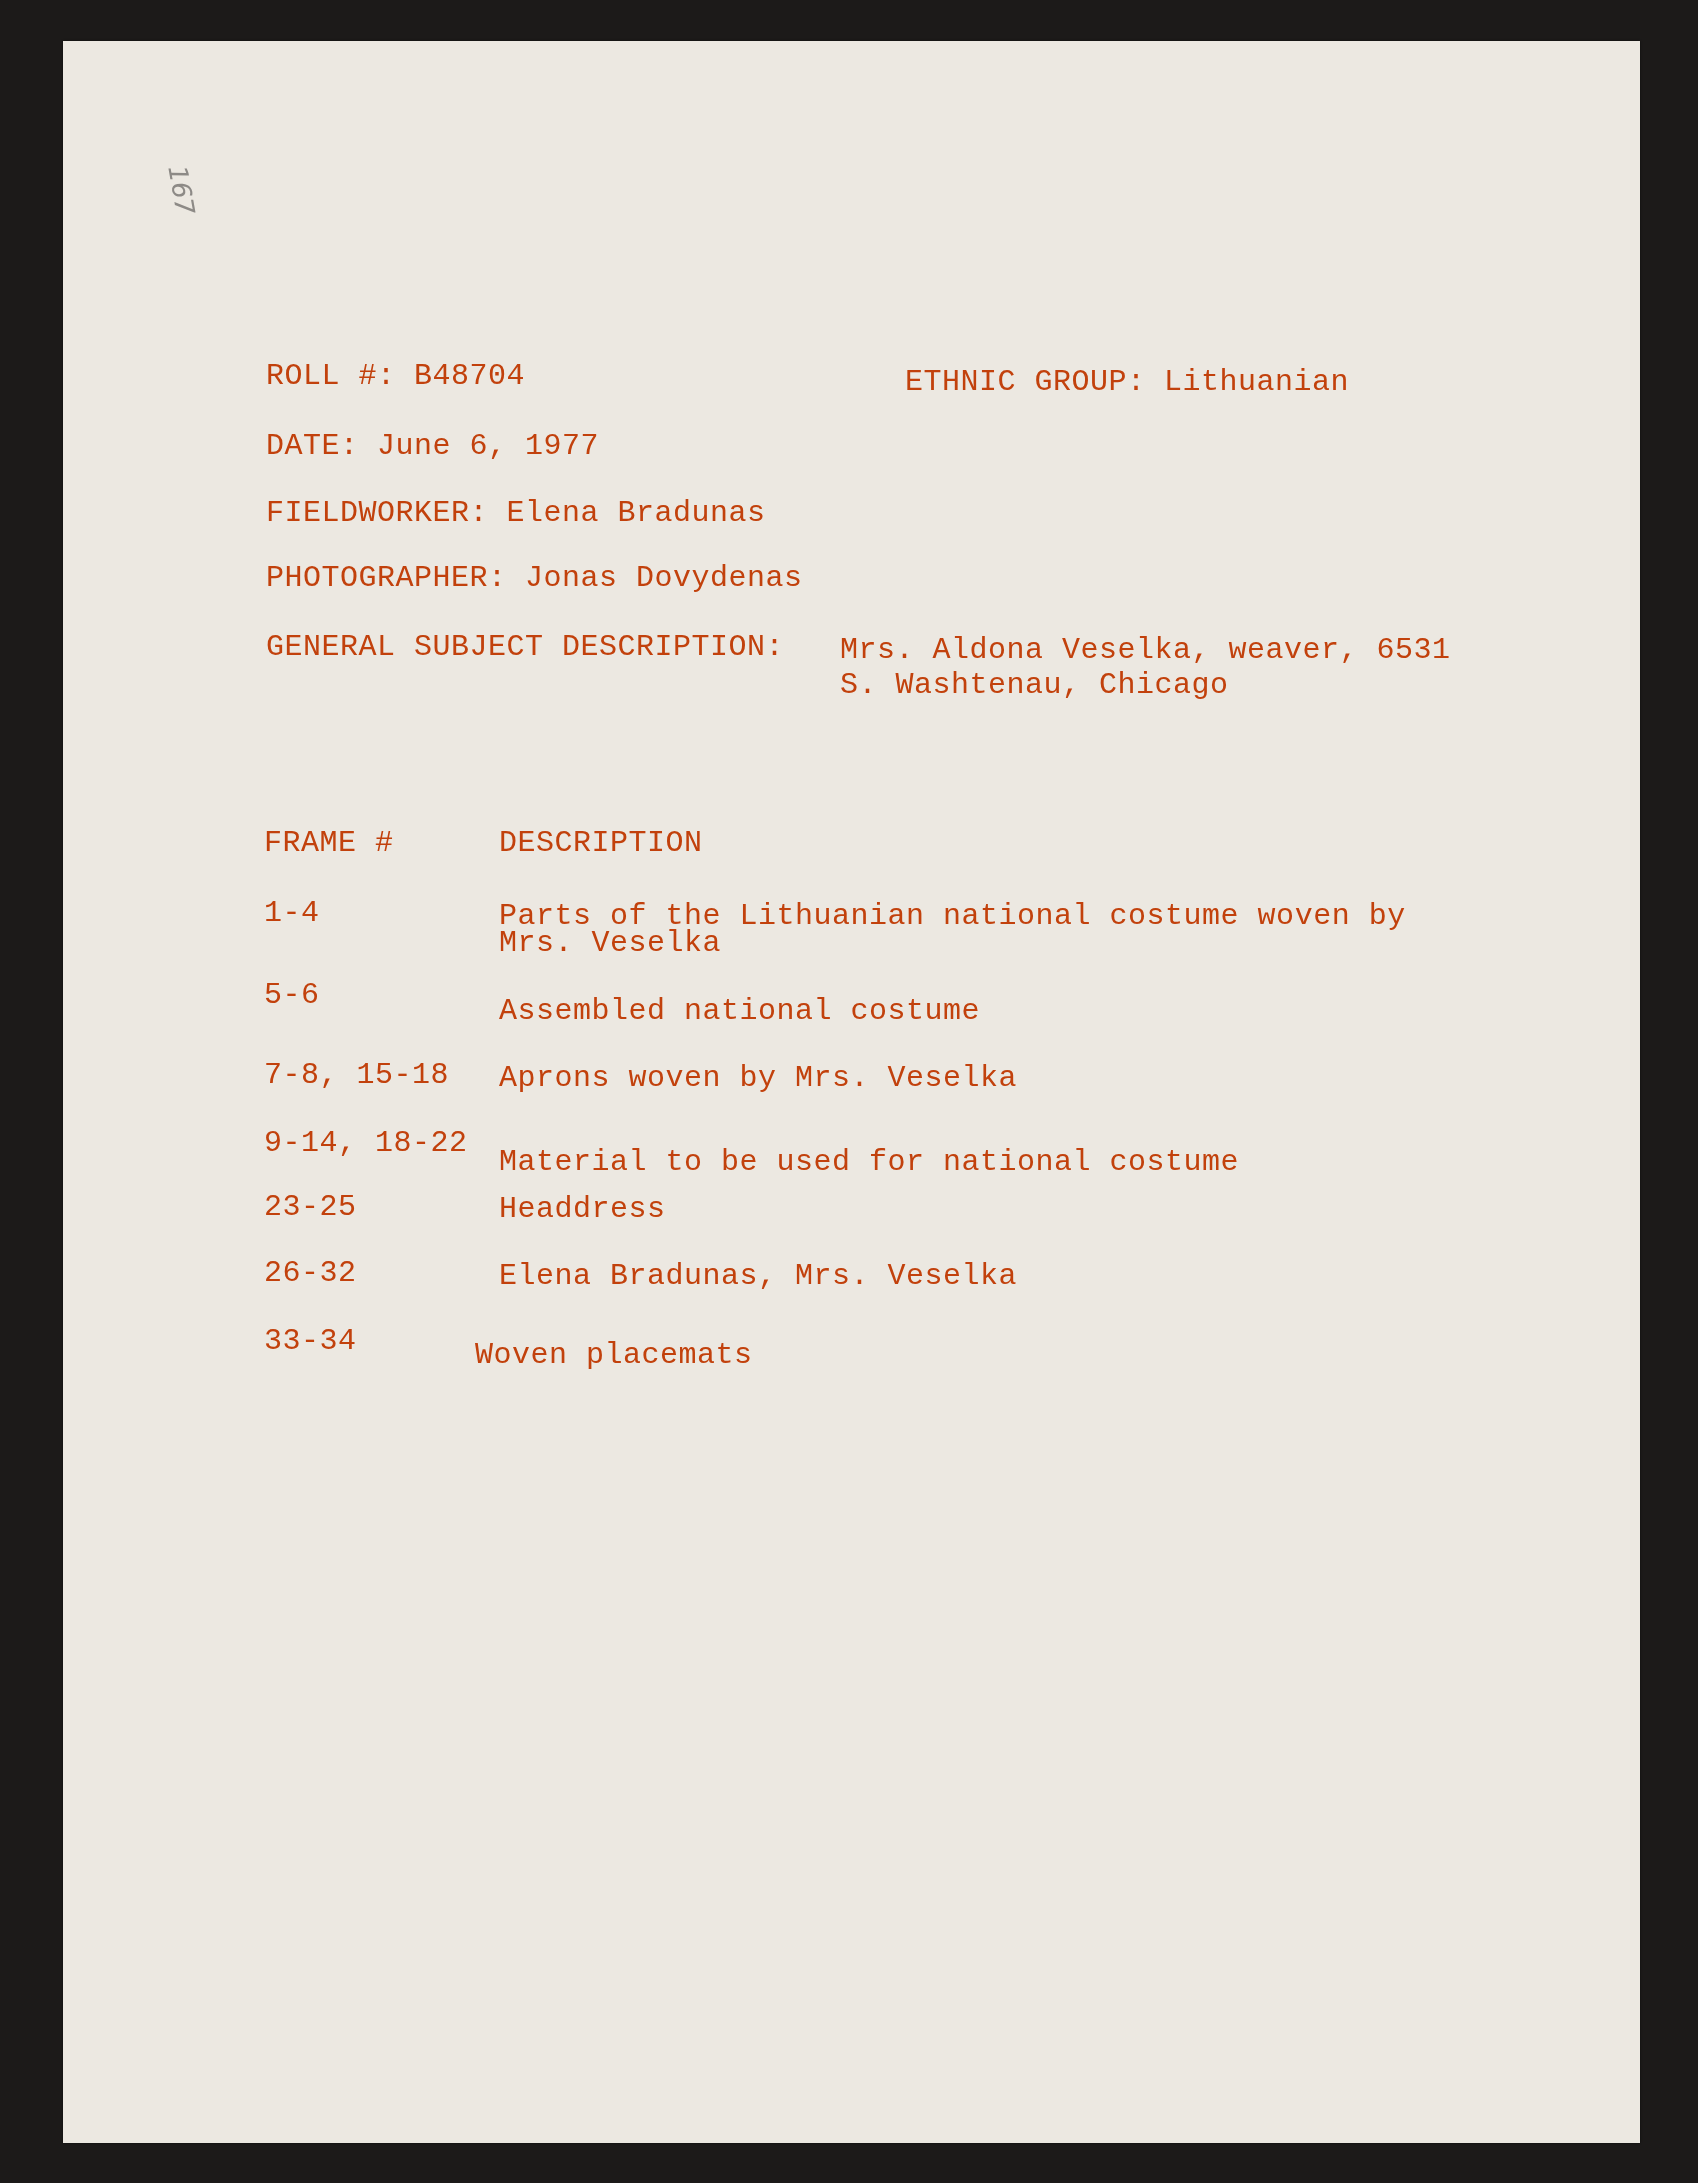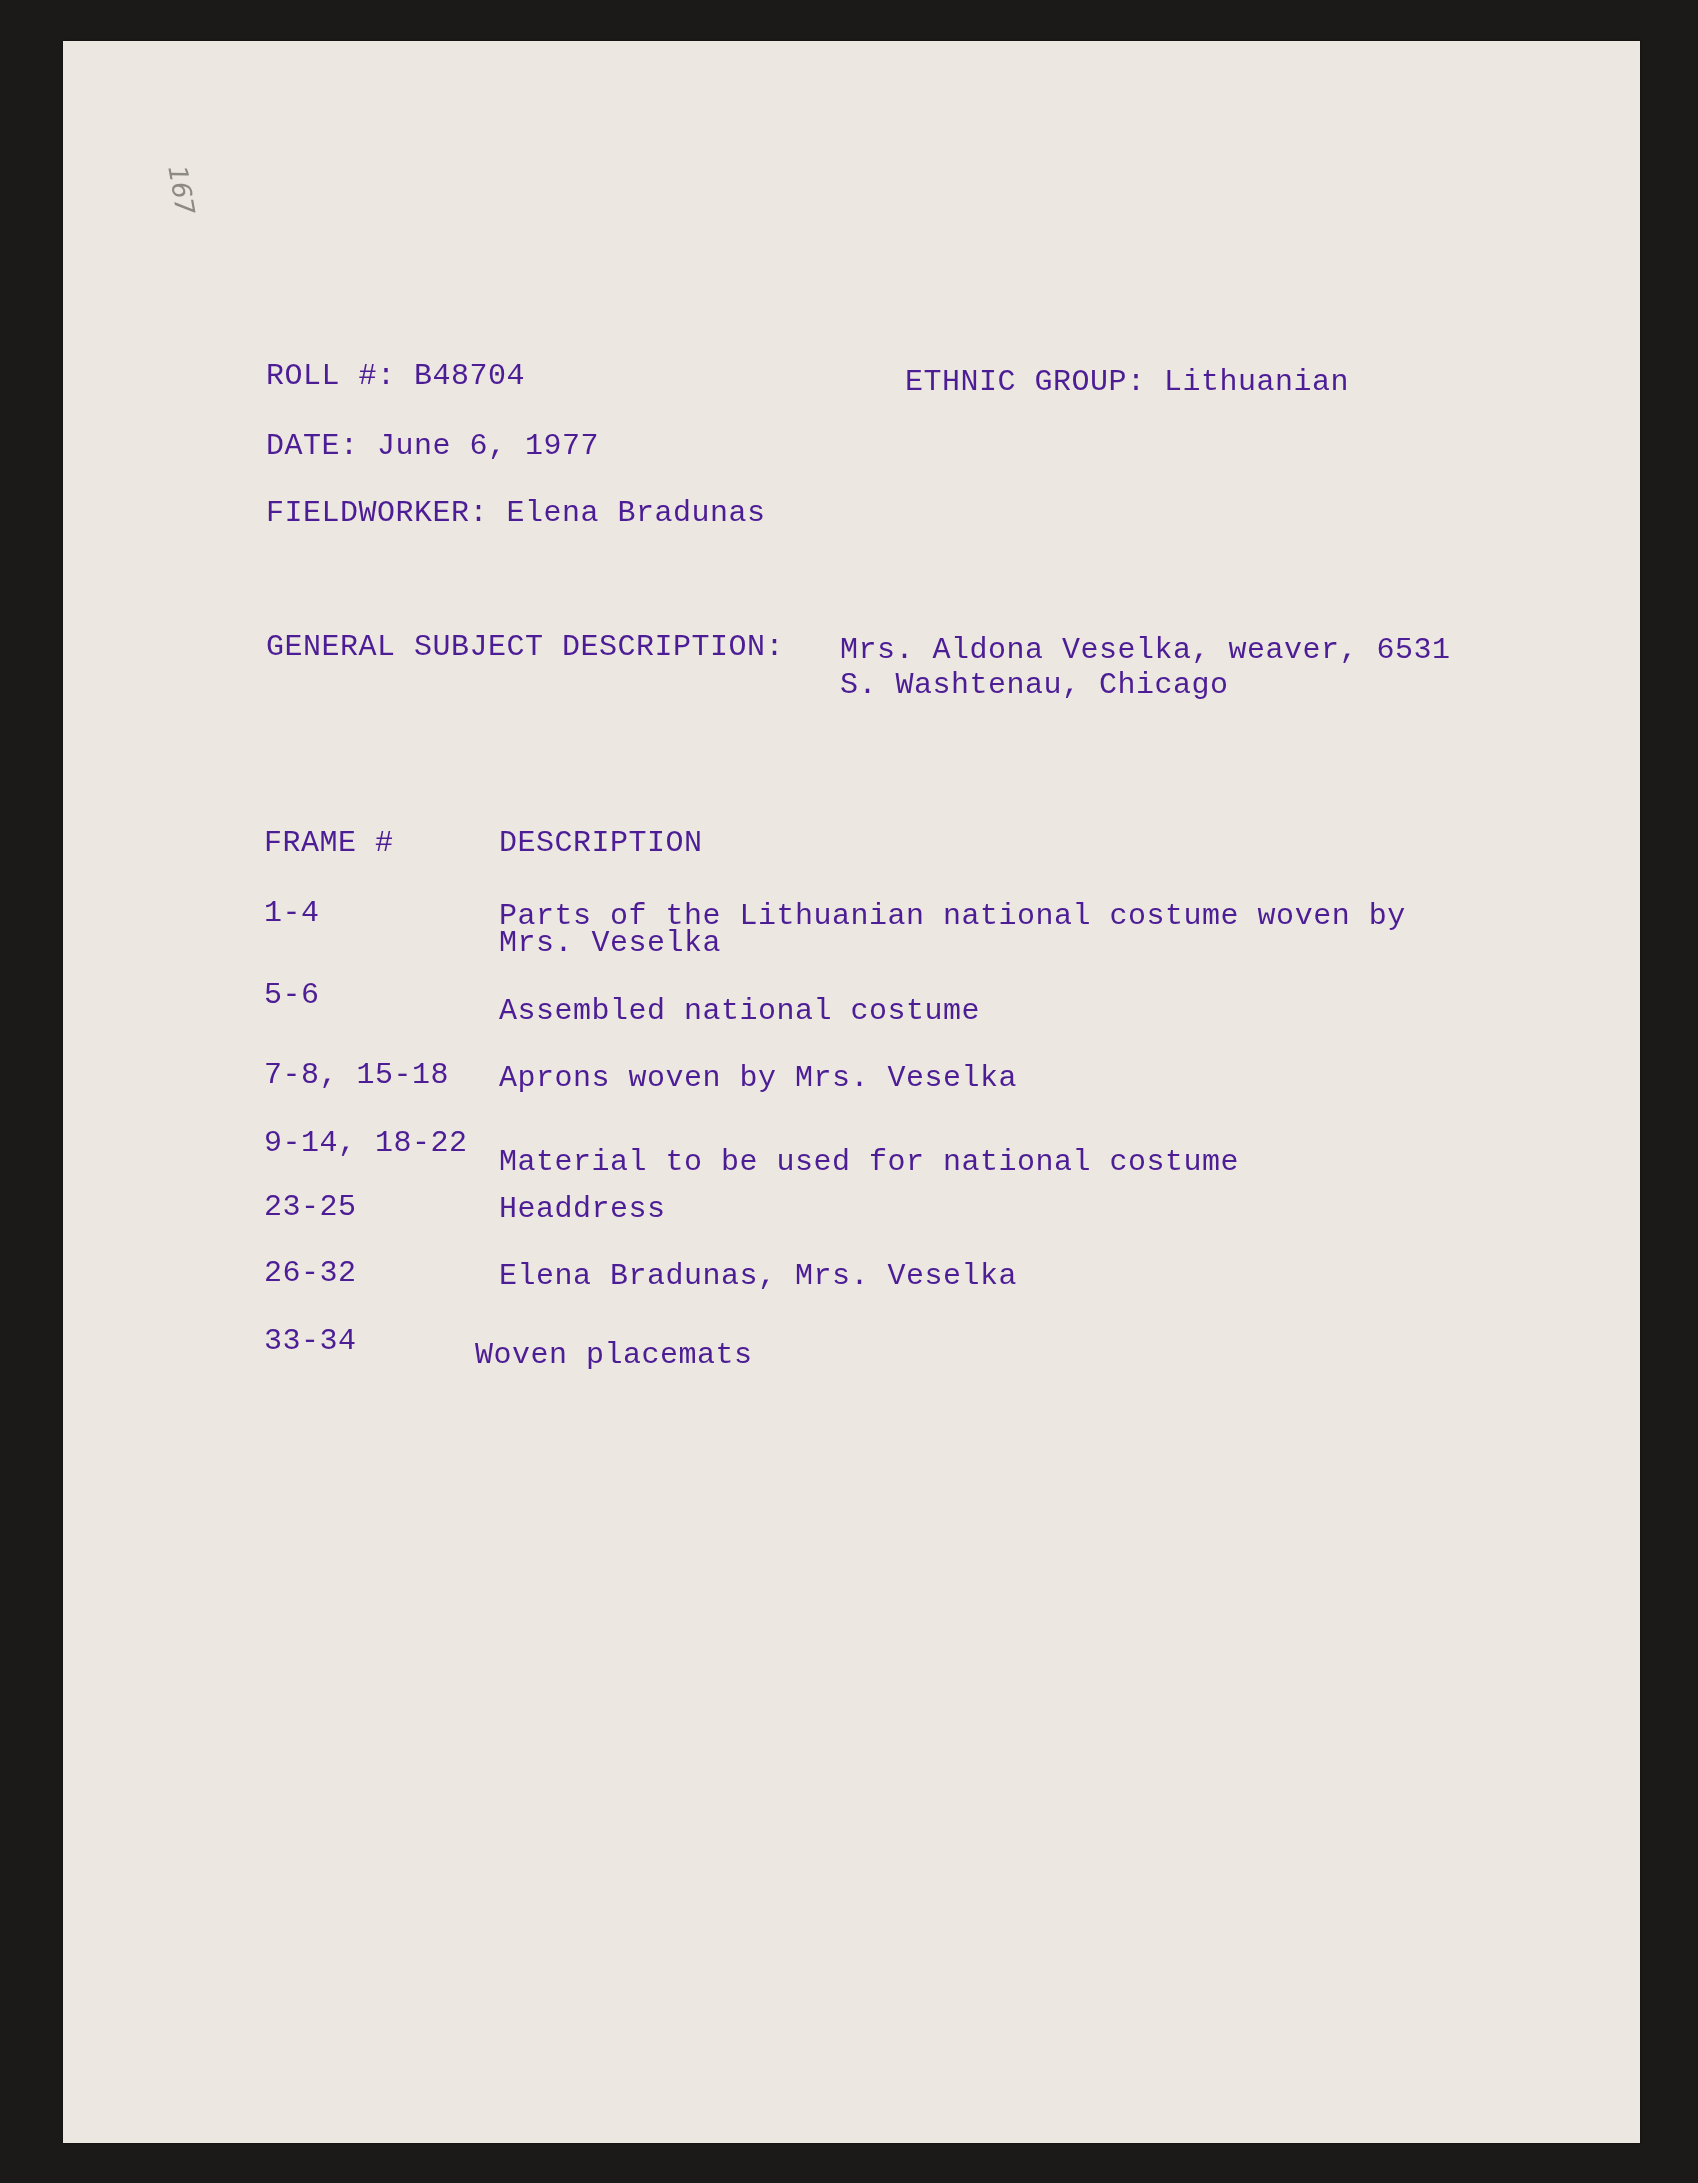--- a/index.html
+++ b/index.html
@@ -20,21 +20,21 @@
       top: 41px;
       width: 1577px;
       height: 2102px;
       background: #ece8e1;
       box-shadow: 0 0 2px rgba(0,0,0,0.6);
     }
     .t {
       position: absolute;
       font-size: 30px;
       line-height: 36px;
-      color: #4c1d95;
+      color: #c2410c;
       white-space: pre;
       letter-spacing: 0.5px;
     }
     .handwritten {
       position: absolute;
       left: 129px;
       top: 122px;
       font-family: "DejaVu Sans", sans-serif;
       font-size: 26px;
       color: #8d8a86;
@@ -50,20 +50,21 @@
   <div class="handwritten">167</div>
 
   <div class="t" style="left:203px; top:317px;"><span>ROLL #:</span> <span>B48704</span></div>
 
   <div class="t" style="left:842px; top:323px;"><span>ETHNIC GROUP:</span> <span>Lithuanian</span></div>
 
   <div class="t" style="left:203px; top:387px;"><span>DATE:</span> <span>June 6, 1977</span></div>
 
   <div class="t" style="left:203px; top:454px;"><span>FIELDWORKER:</span> <span>Elena Bradunas</span></div>
 
+  <div class="t" style="left:203px; top:519px;"><span>PHOTOGRAPHER:</span> <span>Jonas Dovydenas</span></div>
 
   <div class="t" style="left:203px; top:588px;">GENERAL SUBJECT DESCRIPTION:</div>
   <div class="t" style="left:777px; top:591px;">Mrs. Aldona Veselka, weaver, 6531</div>
   <div class="t" style="left:777px; top:626px;">S. Washtenau, Chicago</div>
 
   <div class="t" style="left:201px; top:784px;">FRAME #</div>
   <div class="t" style="left:436px; top:784px;">DESCRIPTION</div>
 
   <div>
     <div class="t" style="left:201px; top:854px;">1-4</div>

